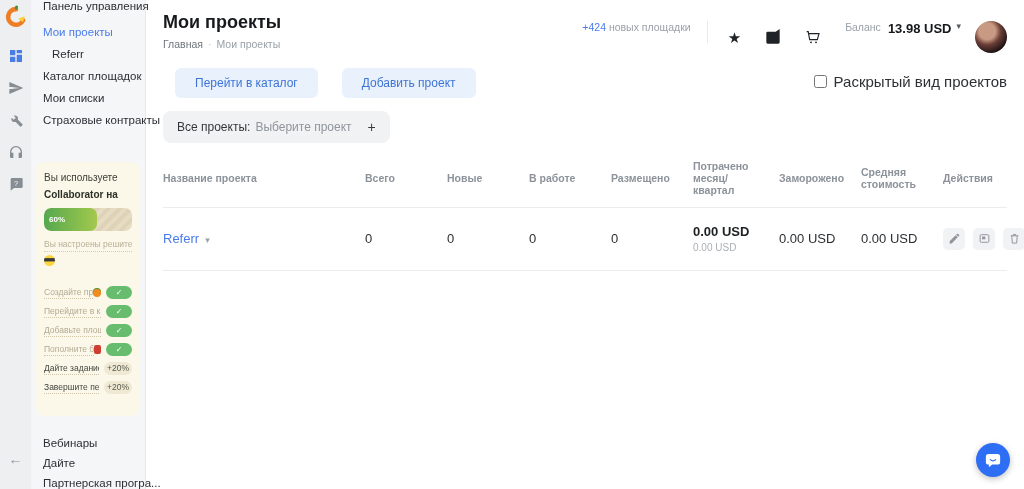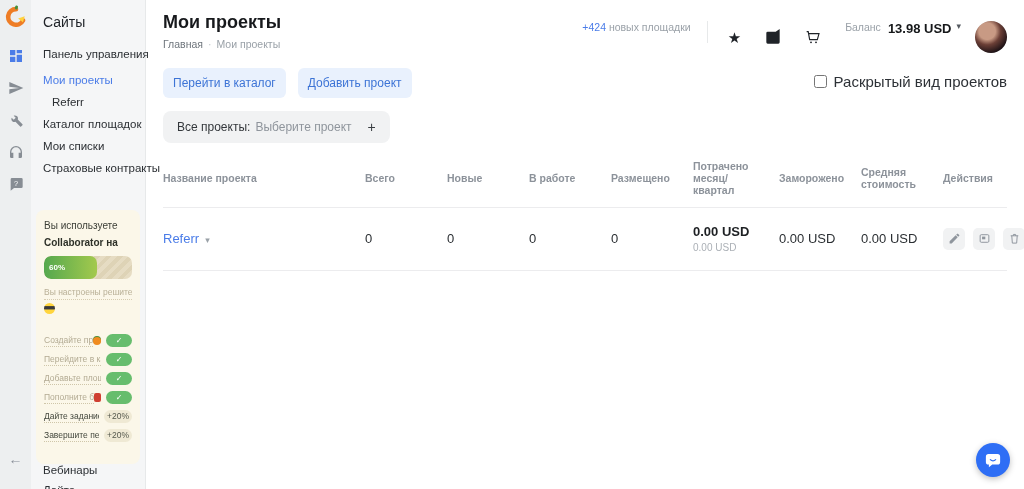--- a/index.html
+++ b/index.html
@@ -76,21 +76,21 @@
   .hdr-ic svg { width:16px; height:16px; }
   .balance-label { font-size:10.5px; color:#9aa1a8; margin-right:7px; }
   .balance-value { font-size:13px; font-weight:700; color:#16181a; cursor:pointer; }
   .caret { font-size:9px; color:#555a60; margin:0 14px 0 5px; cursor:pointer; }
   .caret::before { content:"▾"; }
   .avatar { width:32px; height:32px; border-radius:50%; cursor:pointer; flex-shrink:0;
     background:radial-gradient(circle at 38% 32%, #c89a84 0 28%, #6b3f36 46%, #1d1216 75%); }
 
   .toolbar { display:flex; align-items:center; margin-top:15px; }
   .btn-light { background:#e9f1fd; color:#3d74d6; border:none; border-radius:6px;
-    font-size:12px; font-family:inherit; padding:8px 10px; margin-right:12px; cursor:pointer; }
+    font-size:12px; font-family:inherit; padding:8px 20px; margin-right:12px; cursor:pointer;margin-left:12px; }
   .expanded-view { margin-left:auto; display:flex; align-items:center; margin-top:-4px; }
   .expanded-view input { width:13px; height:13px; accent-color:#4a7ce8; cursor:pointer; }
   .expanded-view label { font-size:15px; color:#2d3136; margin-left:7px; cursor:pointer; }
 
   .filter-row { margin-top:13px; }
   .filter-chip { display:inline-flex; align-items:center; background:#f1f2f3;
     border-radius:8px; padding:9px 14px; cursor:pointer; }
   .filter-label { font-size:12px; color:#33373b; }
   .filter-value { font-size:12px; color:#8f959c; margin-left:5px; }
   .plus-ic { font-size:14px; color:#3a3e42; margin-left:16px; line-height:1; }
@@ -155,21 +155,20 @@
       <svg viewBox="0 0 24 24">
           <path d="M4 3h16a2 2 0 0 1 2 2v11a2 2 0 0 1-2 2H9l-5 4V5a2 2 0 0 1 2-2z" fill="#878d94"></path>
           <text x="12" y="14.5" text-anchor="middle" font-size="11" fill="#fff">?</text>
         </svg>
     </div>
   </div>
   <div class="rail-bottom"></div>
 </div>
 
 <div class="sidebar">
-  <div class="sb-title">Сайты</div>
 
   <div class="menu">
     <div class="menu-item first">Панель управления</div>
     <div class="menu-item active">Мои проекты</div>
     <div class="menu-item indent">Referr</div>
     <div class="menu-item">Каталог площадок</div>
     <div class="menu-item">Мои списки</div>
     <div class="menu-item">Страховые контракты</div>
   </div>
 

